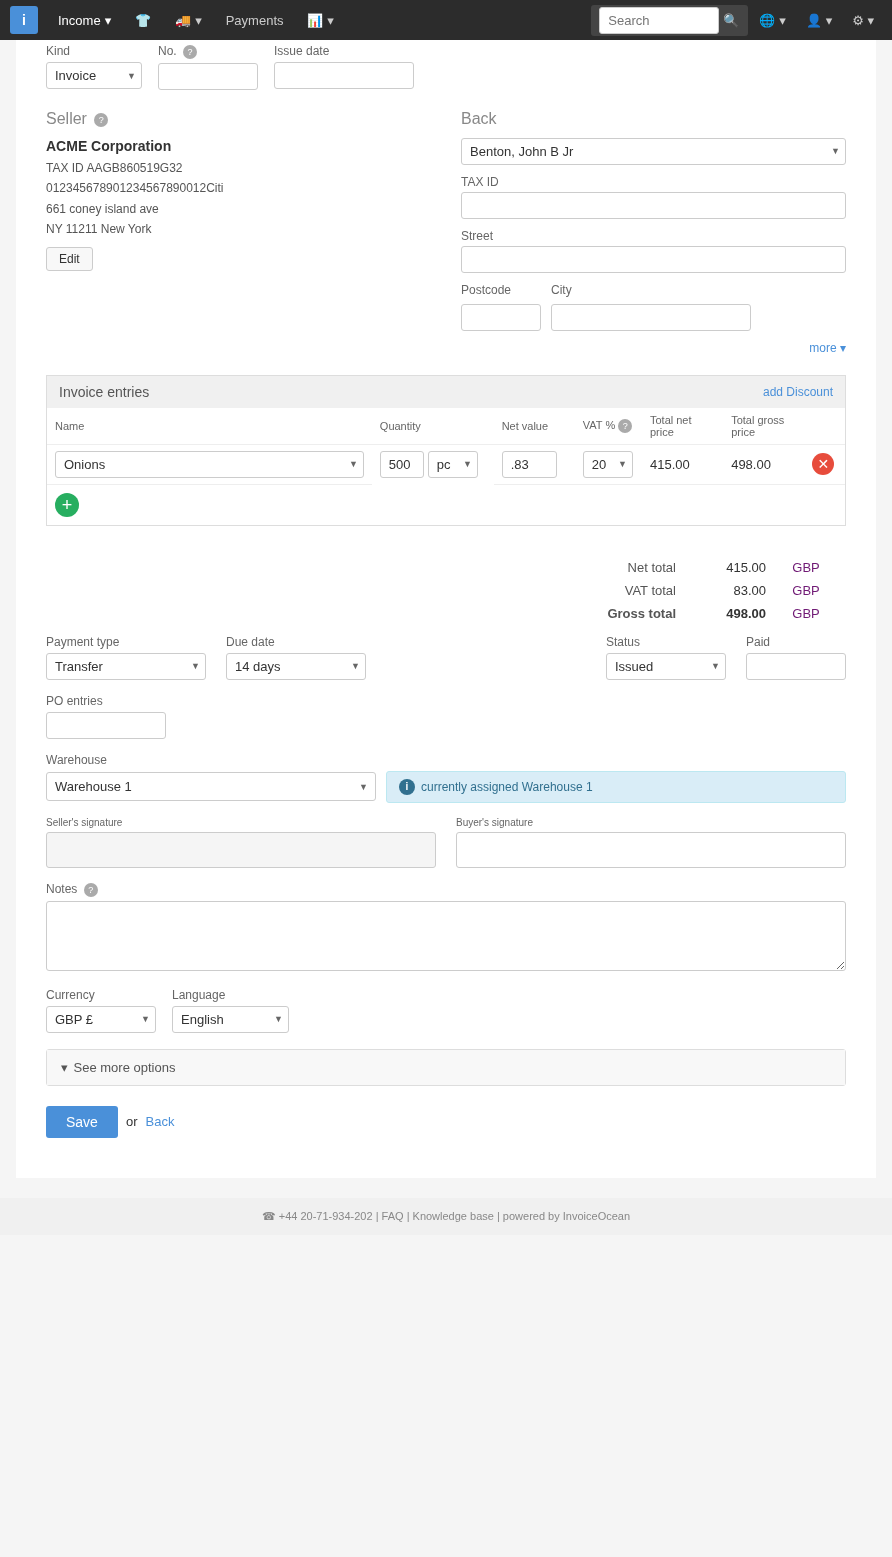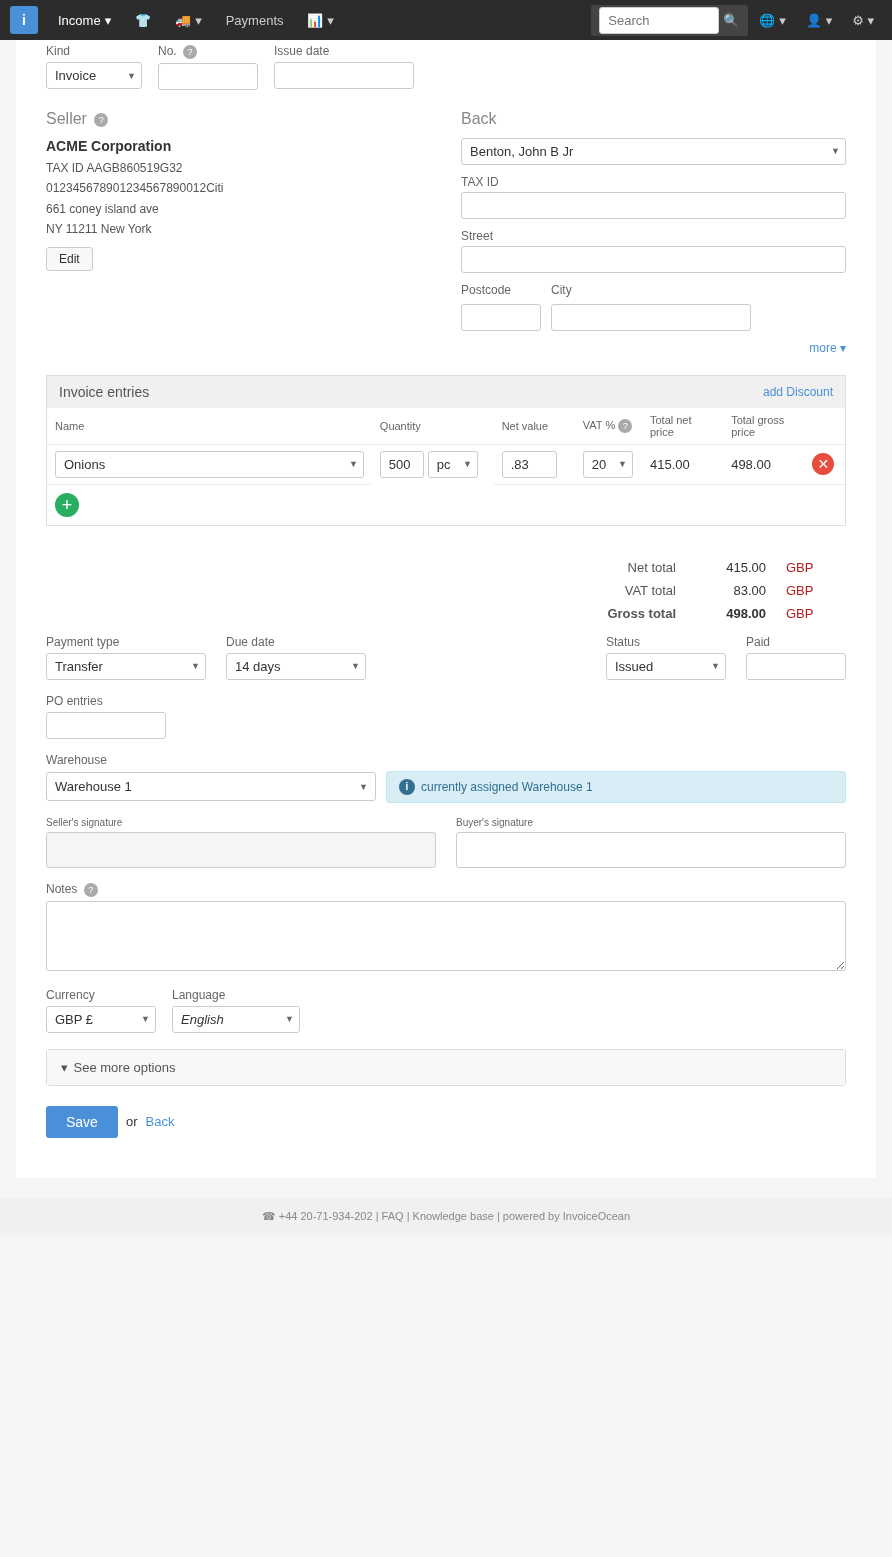--- a/index.html
+++ b/index.html
@@ -62,21 +62,21 @@
     .entry-price-input { width: 55px; }
     .entry-vat-select { width: 50px; }
     .entry-total { font-size: 13px; color: #333; min-width: 55px; }
     .remove-btn { background: #e74c3c; color: #fff; border: none; border-radius: 50%; width: 22px; height: 22px; cursor: pointer; font-size: 14px; line-height: 1; display: flex; align-items: center; justify-content: center; }
     .add-entry-btn { background: #27ae60; color: #fff; border: none; border-radius: 50%; width: 24px; height: 24px; cursor: pointer; font-size: 18px; line-height: 1; display: flex; align-items: center; justify-content: center; margin: 8px; }
 
     .totals-section { text-align: right; padding: 10px 20px; }
     .total-row { display: flex; justify-content: flex-end; gap: 20px; padding: 4px 0; font-size: 13px; }
     .total-label { color: #555; min-width: 100px; text-align: right; }
     .total-value { min-width: 70px; text-align: right; font-weight: normal; }
-    .total-currency { min-width: 40px; text-align: left; color: #b91c1c; }
+    .total-currency { min-width: 40px; text-align: center; color: #701a75; }
     .gross-total .total-label, .gross-total .total-value { font-weight: bold; }
 
     
     .bottom-form { display: flex; flex-wrap: wrap; gap: 20px; margin-bottom: 16px; }
     .bottom-group { display: flex; flex-direction: column; gap: 4px; }
     .bottom-group label { font-size: 12px; color: #666; }
 
     .warehouse-section { margin-bottom: 14px; }
     .warehouse-section label { font-size: 12px; color: #666; display: block; margin-bottom: 4px; }
     .warehouse-row { display: flex; gap: 10px; align-items: center; }
@@ -380,21 +380,21 @@
         <select style="width:110px;">
           <option>GBP £</option>
           <option>USD $</option>
           <option>EUR €</option>
         </select>
       </div>
     </div>
     <div class="bottom-group">
       <label>Language</label>
       <div class="select-wrapper">
-        <select style="width:128px;font-style:italic;">
+        <select style="width:117px;">
           <option>English</option>
           <option>French</option>
           <option>German</option>
           <option>Spanish</option>
         </select>
       </div>
     </div>
   </div>
 
   <div class="see-more-section">

